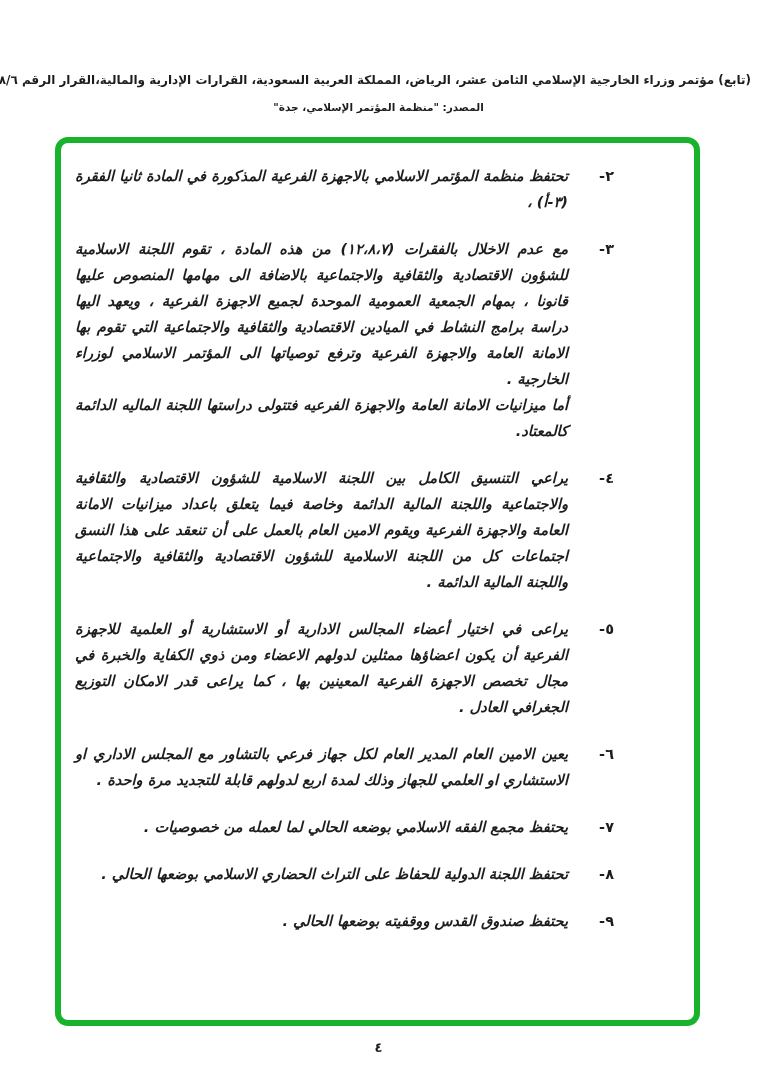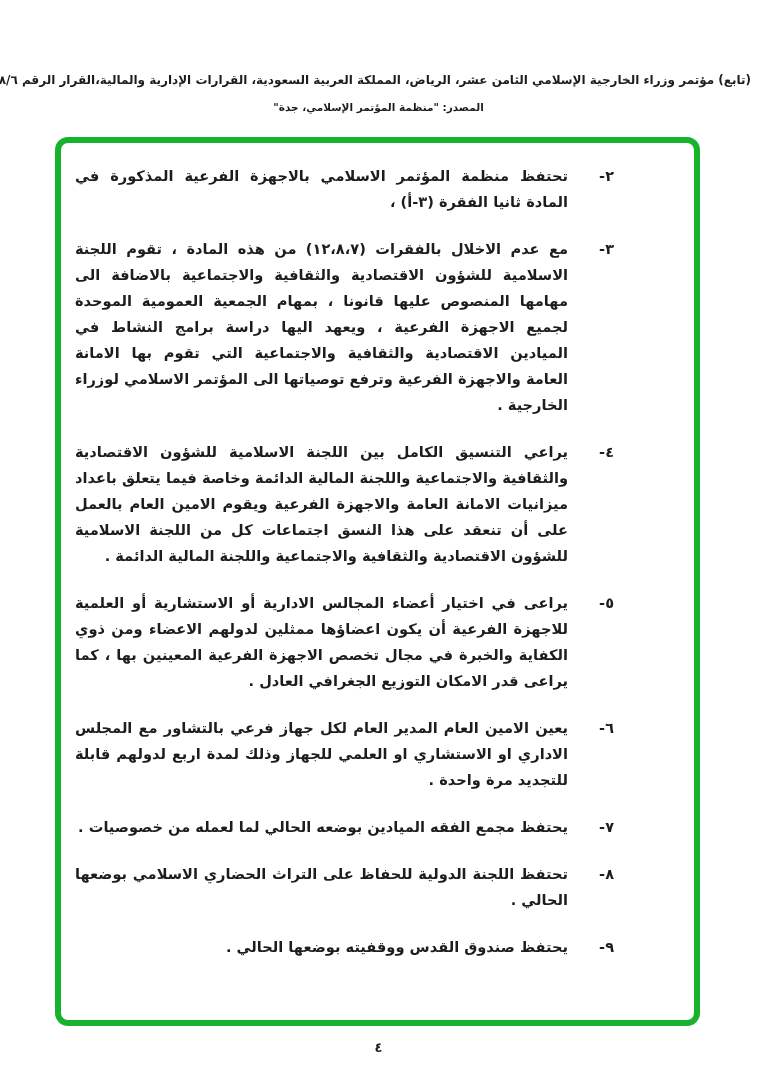--- a/index.html
+++ b/index.html
@@ -40,20 +40,21 @@
   .item:nth-child(7), .item:nth-child(8) { margin-top: 7px; }
   .item .num {
     flex: 0 0 30px;
     font-size: 14.5px; font-weight: bold; line-height: 26px;
     white-space: nowrap;
   }
   .item .txt {
     flex: 1 1 auto;
     font-size: 14.6px; font-weight: bold; line-height: 26px;
     text-align: justify;
+    font-style: italic;
   }
   .item .txt p { margin: 0; }
   .pagenum {
     position: absolute; top: 1040px; left: 0; right: 0;
     text-align: center;
     font-size: 13px; font-weight: bold;
   }
 </style>
 </head>
 <body style="color: rgb(29, 29, 29);">
@@ -66,20 +67,21 @@
       <div class="item">
         <span class="num">٢-</span>
         <div class="txt">
           <p>تحتفظ منظمة المؤتمر الاسلامي بالاجهزة الفرعية المذكورة في المادة ثانيا الفقرة (٣-أ) ،</p>
         </div>
       </div>
       <div class="item">
         <span class="num">٣-</span>
         <div class="txt">
           <p>مع عدم الاخلال بالفقرات (١٢،٨،٧) من هذه المادة ، تقوم اللجنة الاسلامية للشؤون الاقتصادية والثقافية والاجتماعية بالاضافة الى مهامها المنصوص عليها قانونا ، بمهام الجمعية العمومية الموحدة لجميع الاجهزة الفرعية ، ويعهد اليها دراسة برامج النشاط في الميادين الاقتصادية والثقافية والاجتماعية التي تقوم بها الامانة العامة والاجهزة الفرعية وترفع توصياتها الى المؤتمر الاسلامي لوزراء الخارجية .</p>
+          <p>أما ميزانيات الامانة العامة والاجهزة الفرعيه فتتولى دراستها اللجنة الماليه الدائمة كالمعتاد.</p>
         </div>
       </div>
       <div class="item">
         <span class="num">٤-</span>
         <div class="txt">
           <p>يراعي التنسيق الكامل بين اللجنة الاسلامية للشؤون الاقتصادية والثقافية والاجتماعية واللجنة المالية الدائمة وخاصة فيما يتعلق باعداد ميزانيات الامانة العامة والاجهزة الفرعية ويقوم الامين العام بالعمل على أن تنعقد على هذا النسق اجتماعات كل من اللجنة الاسلامية للشؤون الاقتصادية والثقافية والاجتماعية واللجنة المالية الدائمة .</p>
         </div>
       </div>
       <div class="item">
         <span class="num">٥-</span>
@@ -89,21 +91,21 @@
       </div>
       <div class="item">
         <span class="num">٦-</span>
         <div class="txt">
           <p>يعين الامين العام المدير العام لكل جهاز فرعي بالتشاور مع المجلس الاداري او الاستشاري او العلمي للجهاز وذلك لمدة اربع لدولهم قابلة للتجديد مرة واحدة .</p>
         </div>
       </div>
       <div class="item">
         <span class="num">٧-</span>
         <div class="txt">
-          <p>يحتفظ مجمع الفقه الميادين بوضعه الحالي لما لعمله من خصوصيات .</p>
+          <p>يحتفظ مجمع الفقه الاسلامي بوضعه الحالي لما لعمله من خصوصيات .</p>
         </div>
       </div>
       <div class="item">
         <span class="num">٨-</span>
         <div class="txt">
           <p>تحتفظ اللجنة الدولية للحفاظ على التراث الحضاري الاسلامي بوضعها الحالي .</p>
         </div>
       </div>
       <div class="item">
         <span class="num">٩-</span>

